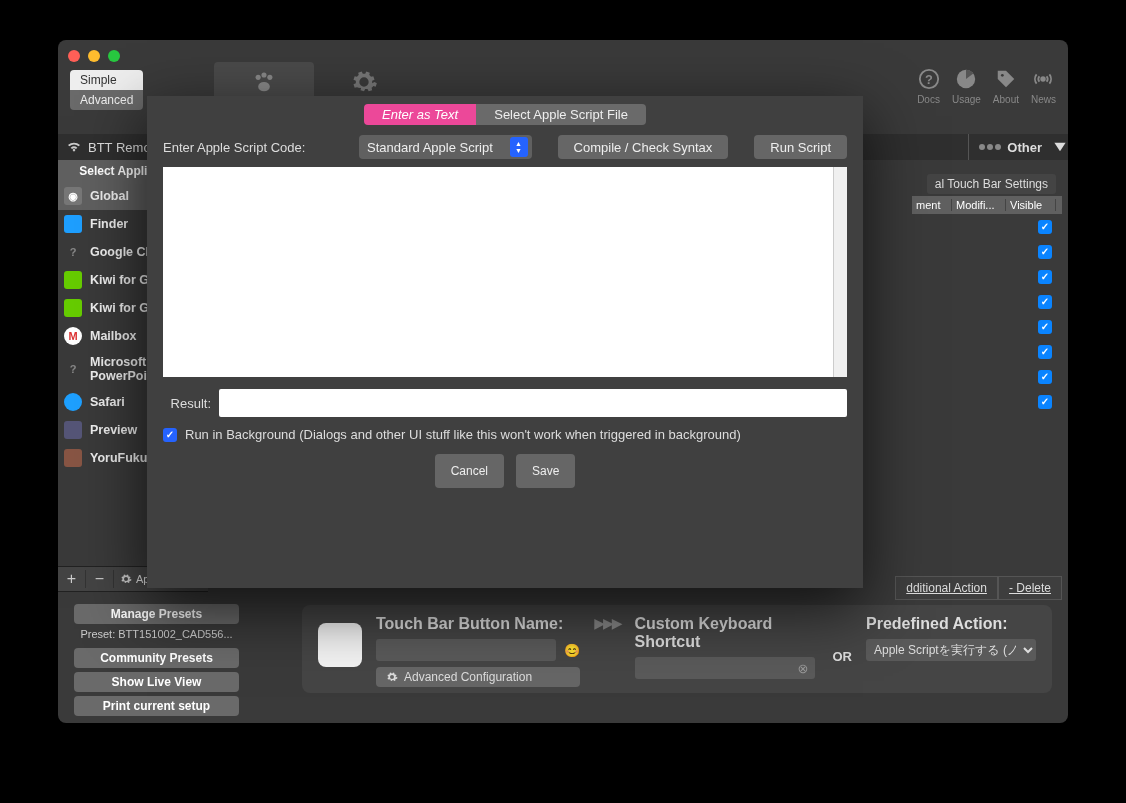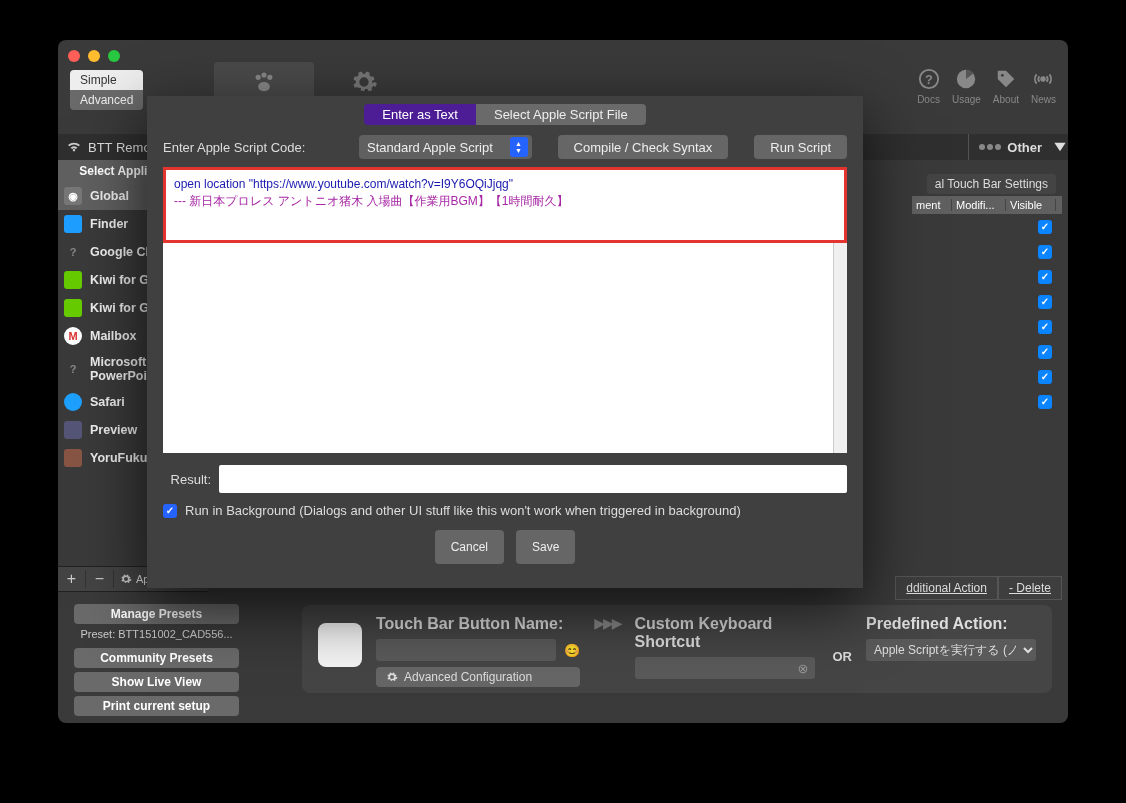--- a/index.html
+++ b/index.html
@@ -52,21 +52,21 @@
   .tb-input { background: #5a5a5a; border: none; height: 22px; width: 180px; border-radius: 3px; padding: 0 6px; color: #eee; }
   .tb-adv { background: #666; font-size: 12px; padding: 3px 10px; border-radius: 4px; display: inline-flex; align-items: center; gap: 6px; cursor: pointer; }
   .tb-sep { font-size: 14px; color: #888; letter-spacing: -2px; }
   .tb-kb { flex: 1; } .tb-kb-in { background: #5a5a5a; height: 22px; width: 180px; border-radius: 3px; display: flex; align-items: center; justify-content: flex-end; padding-right: 6px; }
   .tb-or { font-weight: 700; }
   .tb-pre select { background: #5a5a5a; border: none; color: #ddd; font-size: 12px; height: 22px; width: 170px; border-radius: 3px; padding: 0 4px; }
   
   .modal { position: absolute; left: 147px; top: 96px; width: 716px; height: 492px; background: #404040; box-shadow: 0 20px 60px rgba(0,0,0,.7); z-index: 50; padding: 0; }
   .m-tabs { display: flex; justify-content: center; margin-top: 8px; }
   .m-tab { padding: 3px 18px; font-size: 13px; cursor: pointer; }
-  .m-tab.on { background: #4c1d95; color: #fff; border-radius: 4px 0 0 4px; }
+  .m-tab.on { background: #ec4899; color: #fff; border-radius: 4px 0 0 4px; font-style: italic; }
   .m-tab.off { background: #6a6a6a; color: #eee; border-radius: 0 4px 4px 0; }
   .m-row { display: flex; align-items: center; gap: 26px; padding: 10px 16px 8px; }
   .m-label { font-size: 13px; color: #ddd; width: 170px; }
   .m-select { background: #606060; color: #eee; border: none; height: 24px; border-radius: 4px; padding: 0 8px; font-size: 13px; flex: 1; position: relative; display: flex; align-items: center; }
   .m-select .arrs { position: absolute; right: 4px; top: 2px; background: #2563ff; width: 18px; height: 20px; border-radius: 3px; display: flex; flex-direction: column; align-items: center; justify-content: center; font-size: 7px; color: #fff; line-height: 7px; }
   .m-btn { background: #666; color: #eee; border: none; height: 24px; padding: 0 16px; border-radius: 4px; font-size: 13px; cursor: pointer; }
   .m-code { margin: 0 16px; background: #fff; border: 3px solid #e3342f; height: 76px; padding: 6px 8px; font-family: Menlo, monospace; font-size: 12px; color: #a626a4; line-height: 1.4; white-space: pre; overflow: hidden; }
   .m-white { margin: 0 16px; background: #fff; height: 210px; border-top: none; position: relative; }
   .m-white .scroll { position: absolute; right: 0; top: 0; width: 14px; height: 100%; background: #f0f0f0; border-left: 1px solid #ccc; }
   .m-res { display: flex; align-items: center; gap: 8px; padding: 12px 16px 4px; }
@@ -313,22 +313,20 @@
   </div>
   <div class="m-row">
     <div class="m-label">Enter Apple Script Code:</div>
     <div class="m-select">
       <span>Standard Apple Script</span>
       <div class="arrs">▲<br>▼</div>
     </div>
     <button class="m-btn">Compile / Check Syntax</button>
     <button class="m-btn">Run Script</button>
   </div>
-  <div class="m-code"><span style="color:#1a1aaF">open location "https://www.youtube.com/watch?v=I9Y6OQiJjqg"</span>
-<span style="color:#a626a4">--- 新日本プロレス アントニオ猪木 入場曲【作業用BGM】【1時間耐久】</span></div>
   <div class="m-white">
       <div class="scroll"></div>
     </div>
   <div class="m-res">
     <div class="m-res-lbl">Result:</div>
     <div class="m-res-in"></div>
   </div>
   <div class="m-chk">
     <div class="m-chkbox"></div>
     <span>Run in Background (Dialogs and other UI stuff like this won't work when triggered in background)</span>

